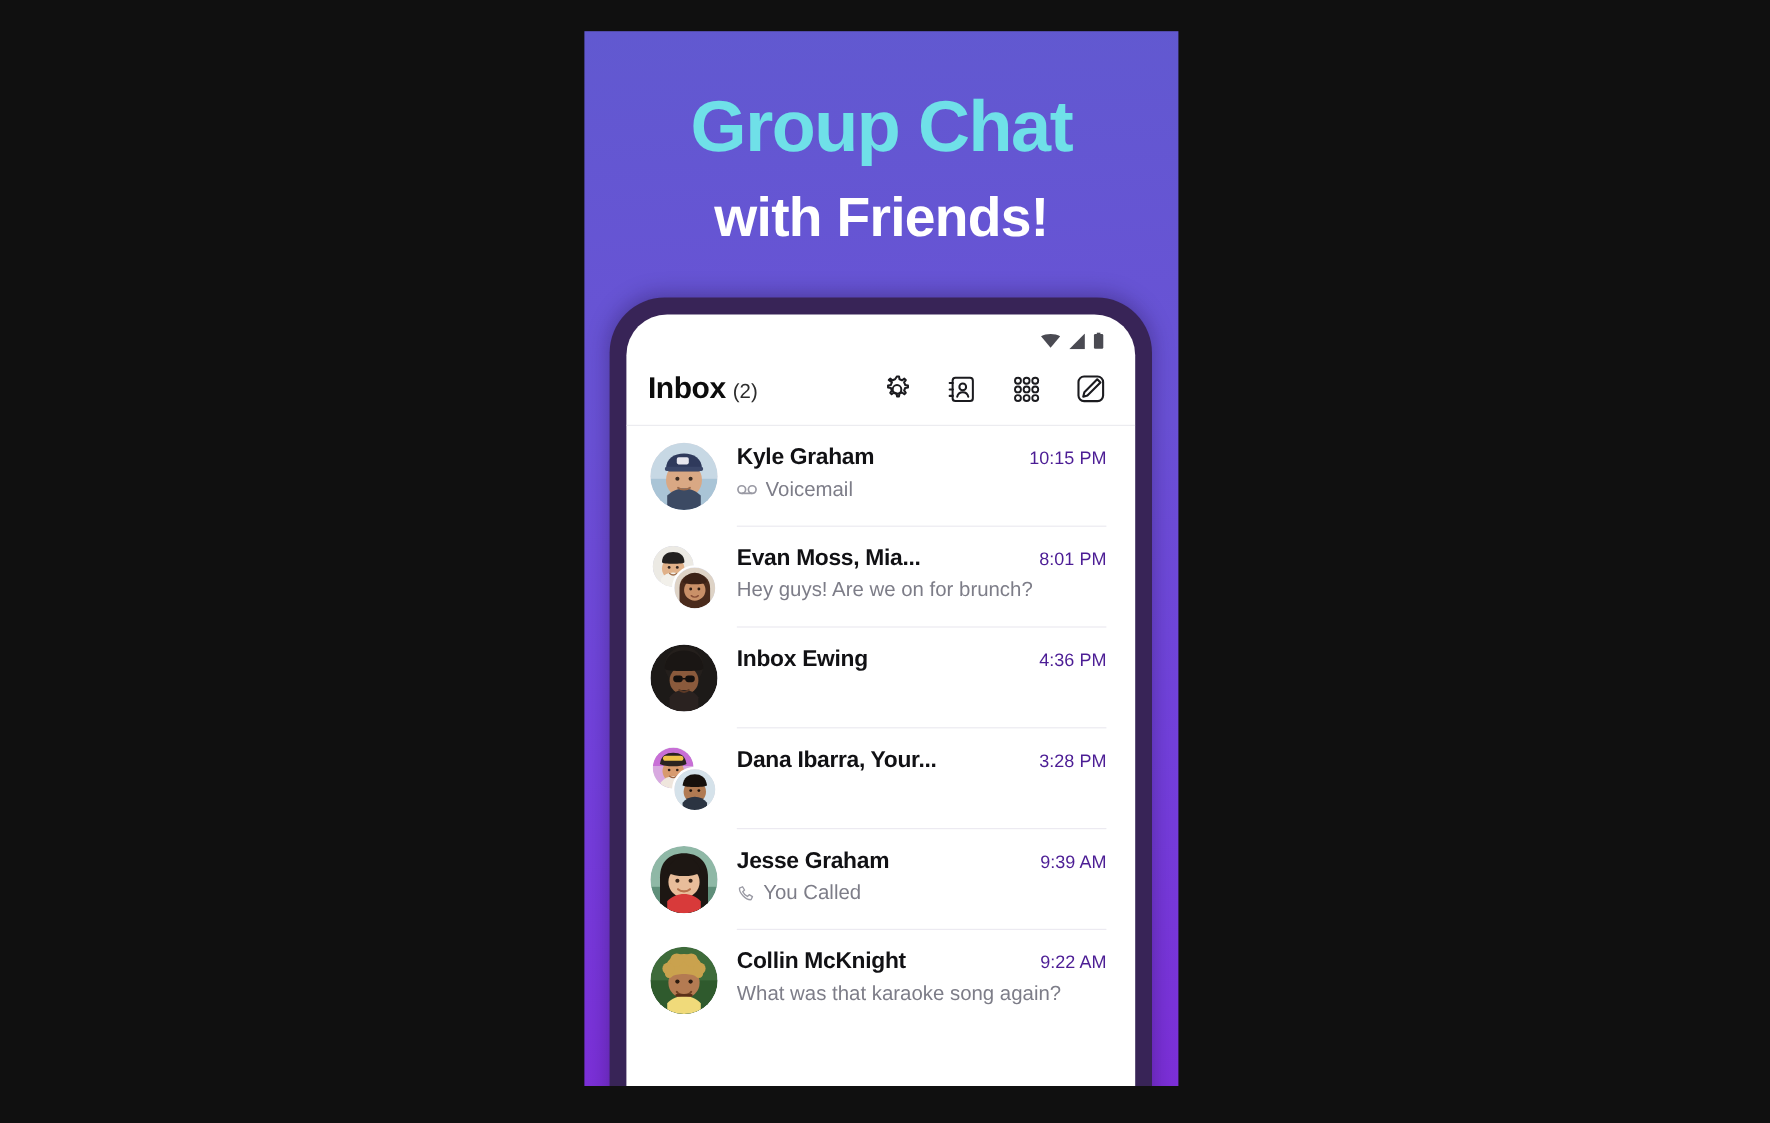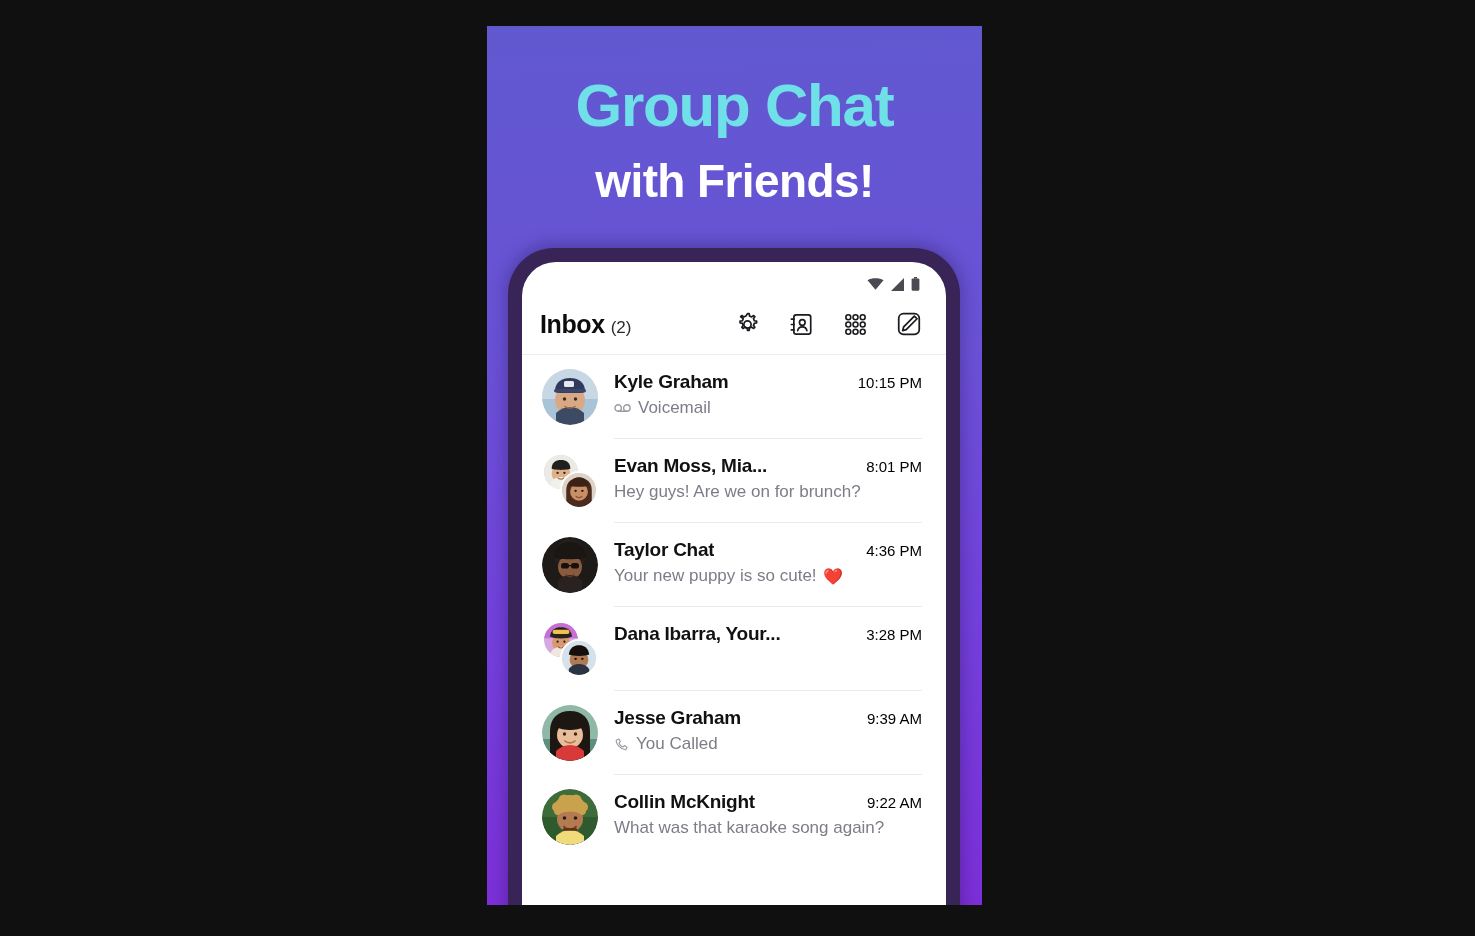--- a/index.html
+++ b/index.html
@@ -190,21 +190,21 @@
     font-weight: 700;
     color: #111114;
     letter-spacing: -0.25px;
     white-space: nowrap;
     overflow: hidden;
     text-overflow: ellipsis;
   }
   .conv-time {
     margin-left: auto;
     font-size: 15px;
-    color: #000000;
+    color: #4c1d95;
     white-space: nowrap;
     flex: 0 0 auto;
   }
   .conv-preview {
     margin-top: 5px;
     font-size: 17px;
     color: #7d7d88;
     display: flex;
     align-items: center;
     gap: 7px;
@@ -413,26 +413,22 @@
                     <rect x="19" y="26" width="8" height="5.5" rx="2.6" fill="#14100e"></rect>
                     <rect x="29" y="26" width="8" height="5.5" rx="2.6" fill="#14100e"></rect>
                     <rect x="26.6" y="28" width="3" height="1.2" fill="#14100e"></rect>
                     <path d="M24 38c2.5 2 5.5 2 8 0" stroke="#5e3a26" stroke-width="1.6" fill="none" stroke-linecap="round"></path>
                   </g>
                 </svg>
               </span>
             </div>
             <div class="row-body">
               <div class="row-top">
-                <span class="conv-name">Taylor Chat</span>
+                <span class="conv-name">Inbox Ewing</span>
                 <span class="conv-time">4:36 PM</span>
-              </div>
-              <div class="conv-preview">
-                <span class="pre-text">Your new puppy is so cute!</span>
-                <span class="emoji">❤️</span>
               </div>
             </div>
           </div>
 
           <div class="conv-row has-divider">
             <div class="avatar-slot">
               <span class="av g1">
                 <svg class="av-art" viewBox="0 0 40 40">
                   <defs>
                       <clipPath id="c4a">

